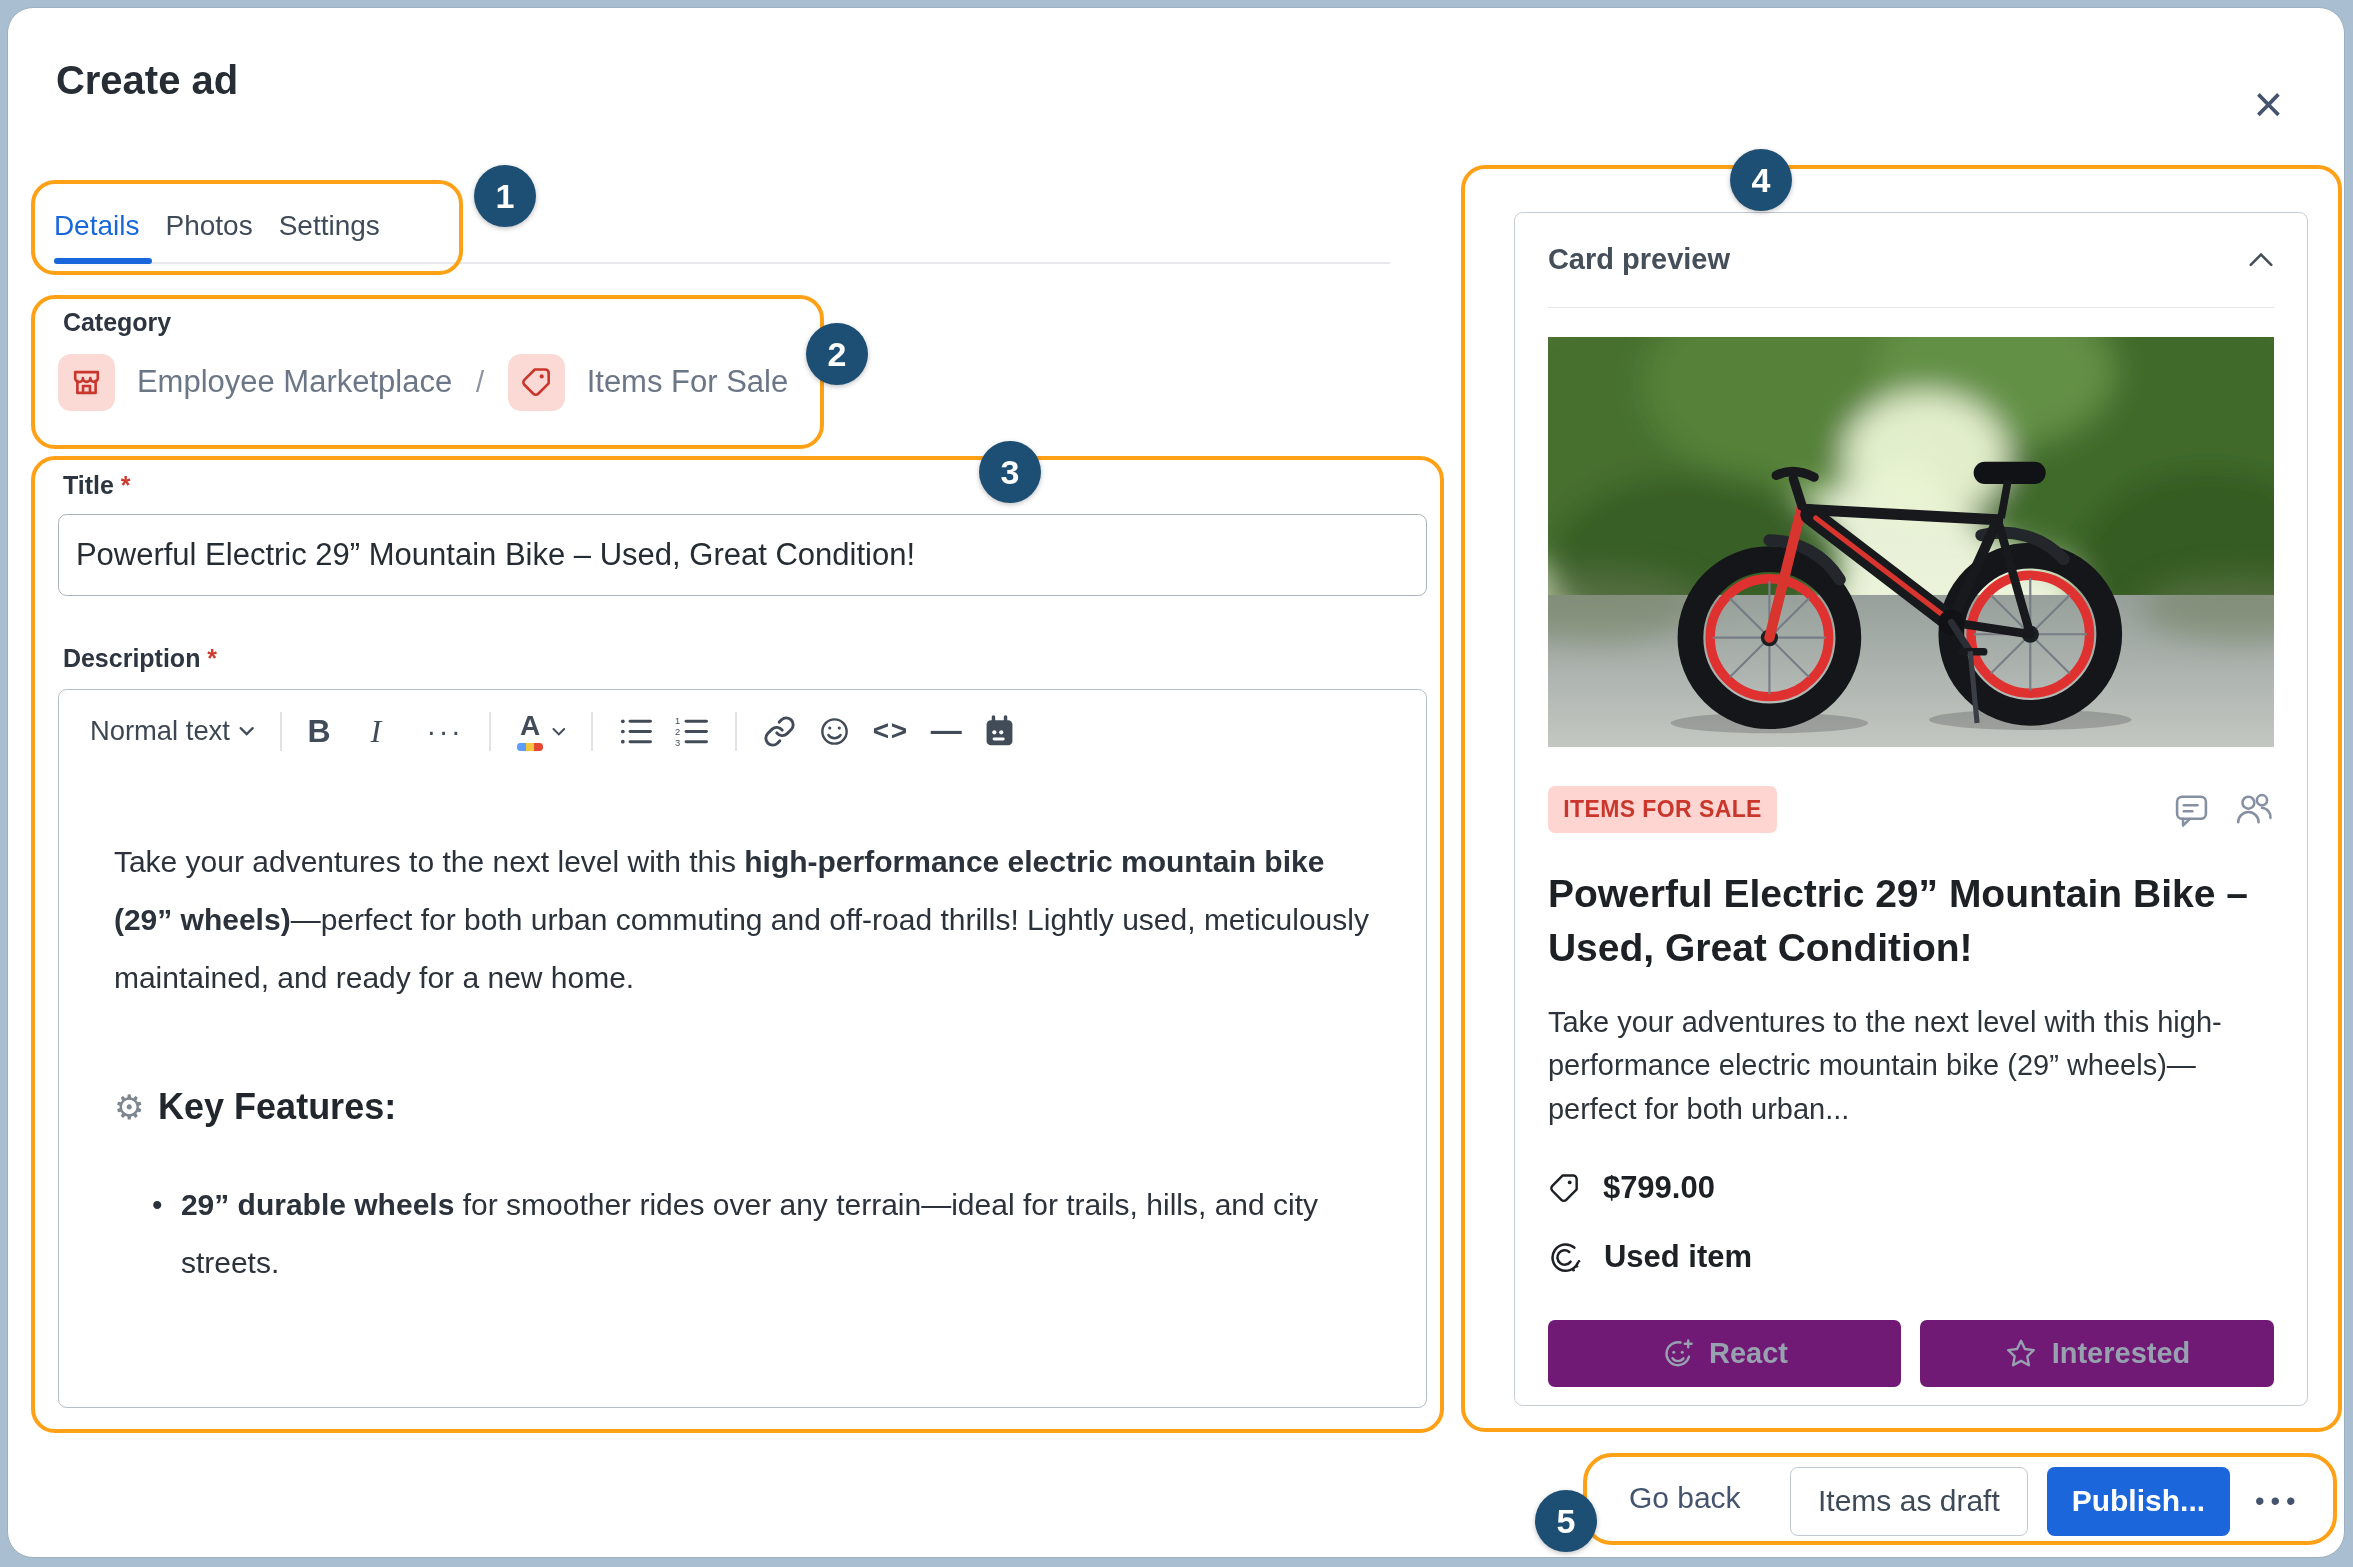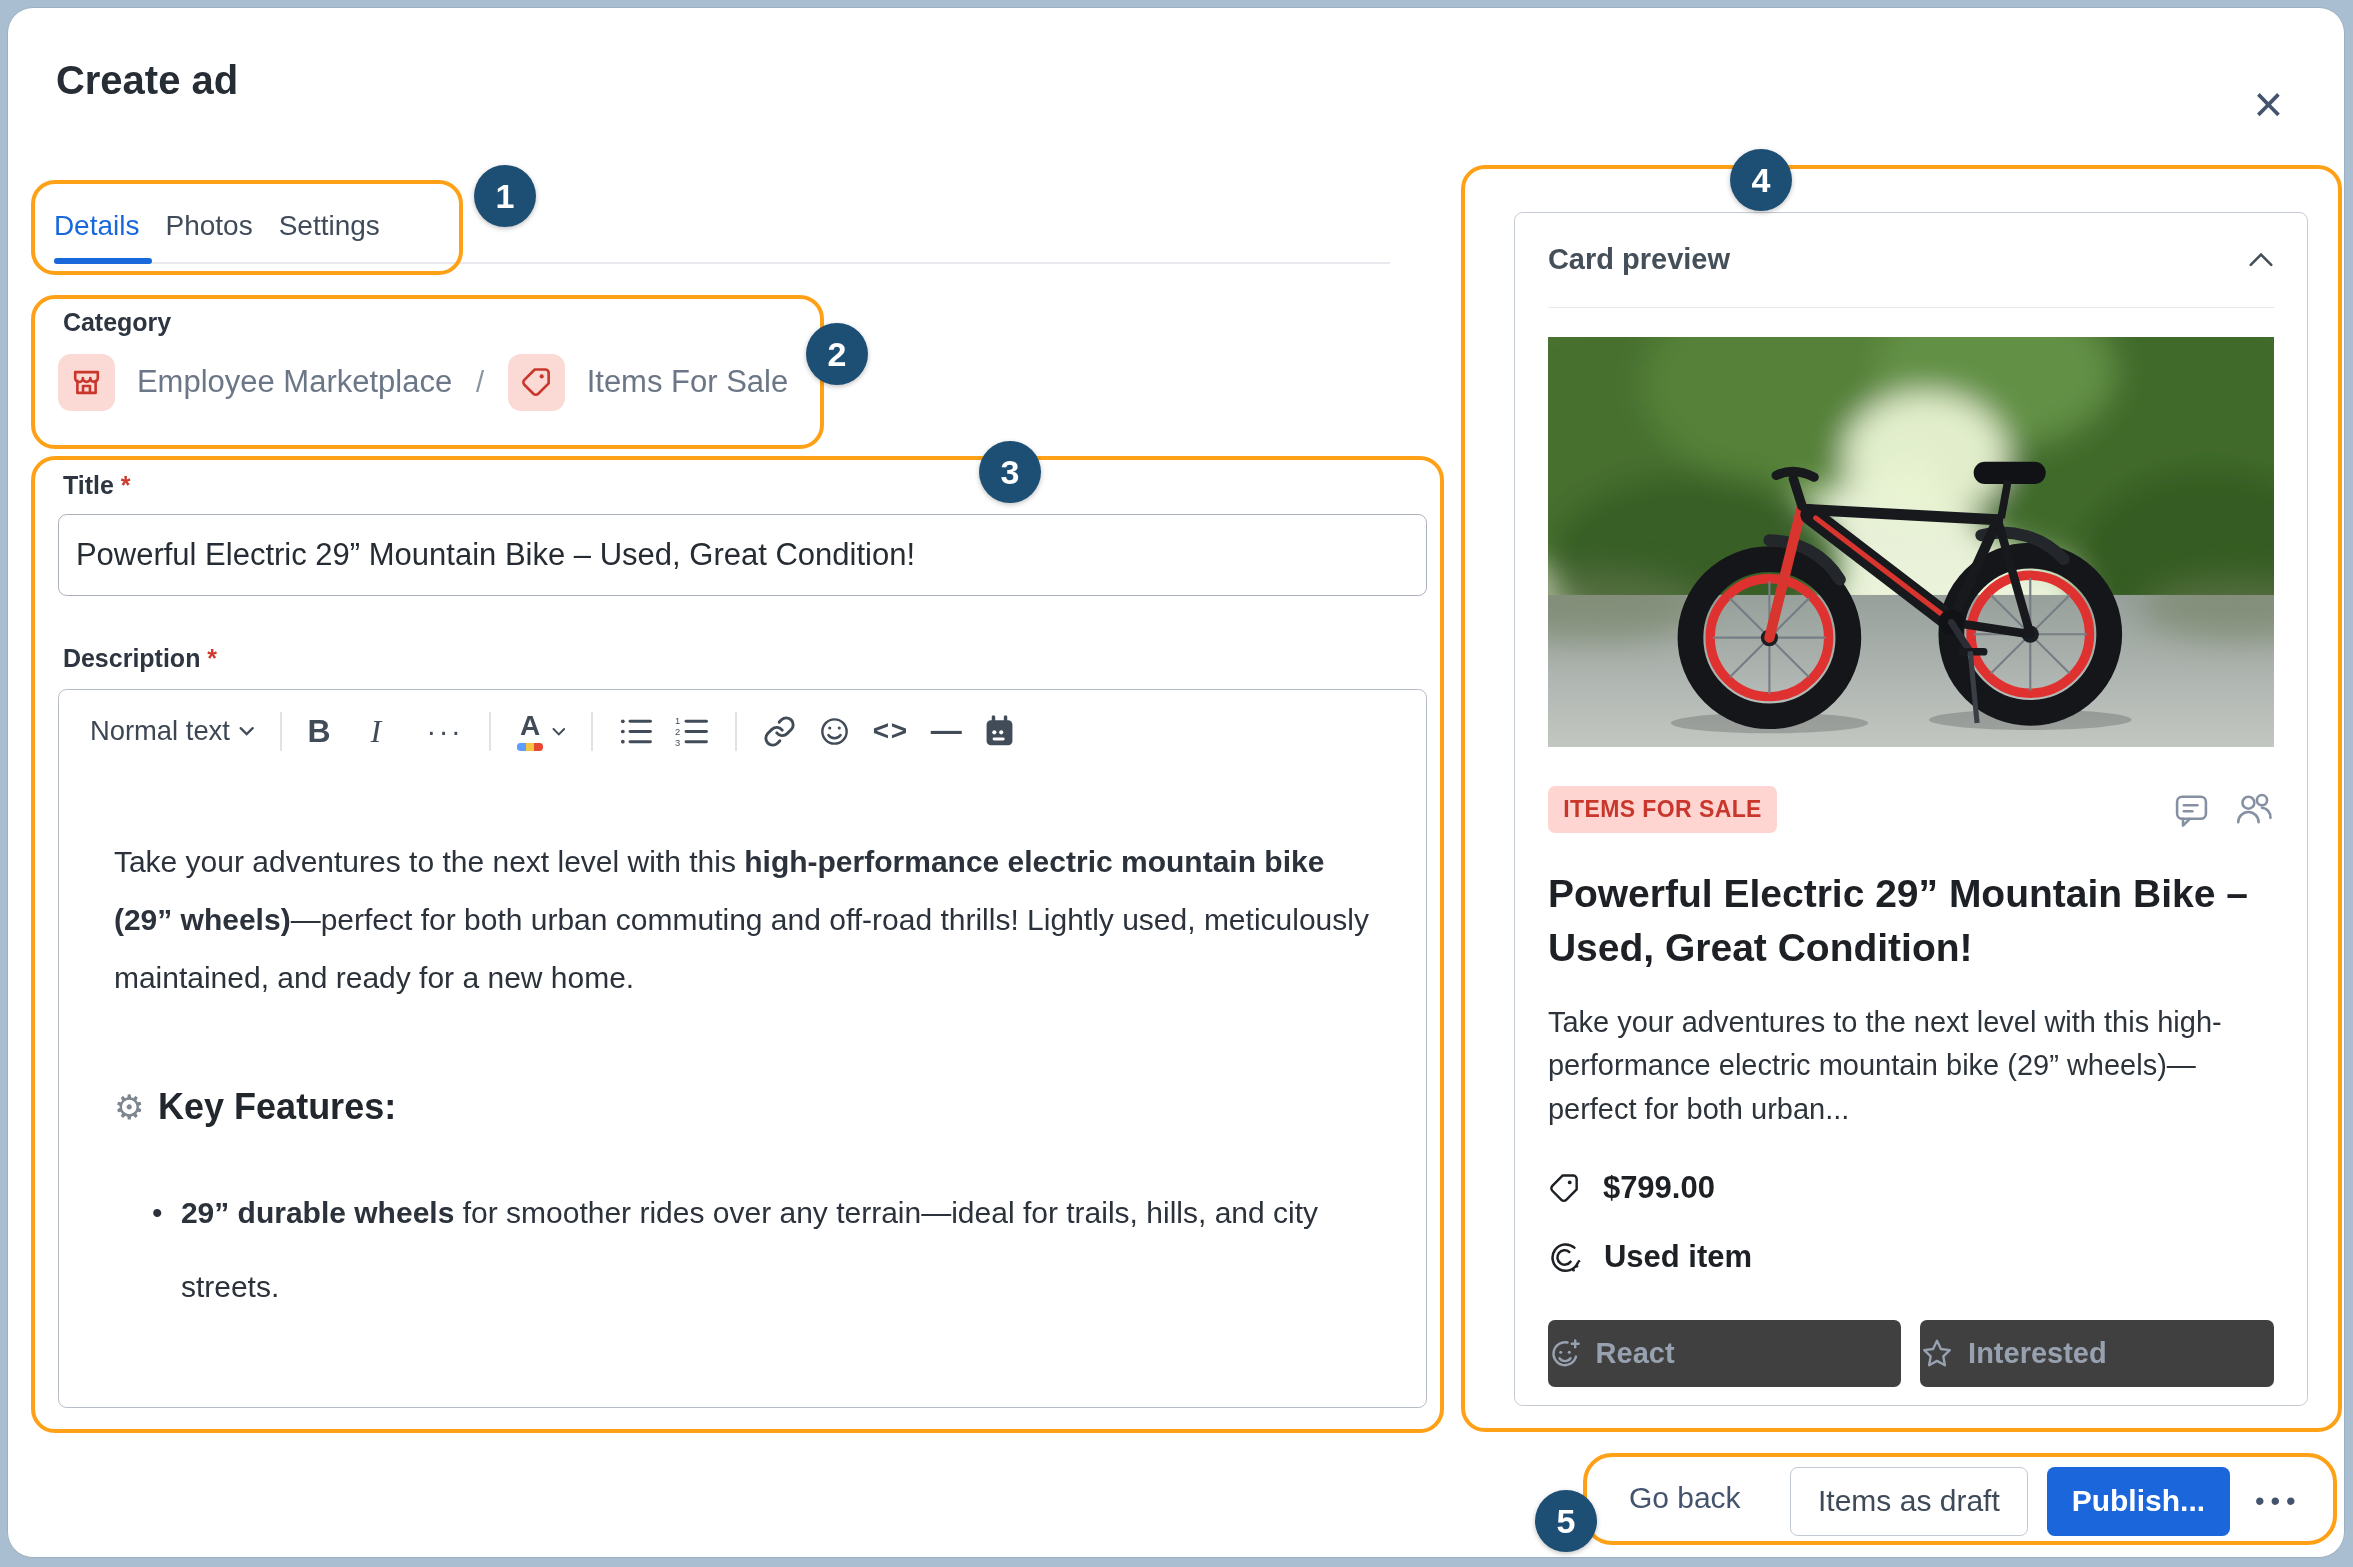--- a/index.html
+++ b/index.html
@@ -46,39 +46,39 @@
   .colorA .a{font-size:28px;font-weight:700;}
   .colorA .bar{width:26px;height:7.7px;border-radius:3.4px;margin-top:2.6px;
     background:linear-gradient(90deg,#5c9dff 0 33%,#f5c542 33% 66%,#e34935 66% 100%);}
   .tb-code{font-size:28px;font-weight:700;letter-spacing:1.7px;}
   .tb-hr{font-size:31px;font-weight:700;}
   .editor-body{padding:0 55px;color:#2b323b;}
   .editor-body p{margin:82px 0 0 0;font-size:30px;line-height:58px;}
   .kf-heading{margin-top:79px;font-size:36px;font-weight:700;color:#22272e;display:flex;align-items:center;gap:13.7px;}
   .kf-heading .gear{font-size:34px;color:#7e8690;font-weight:400;}
   .editor-body ul{margin:48px 0 0 0;padding-left:38px;list-style:none;}
-  .editor-body li{font-size:30px;line-height:74px;position:relative;padding-left:29px;}
+  .editor-body li{font-size:30px;line-height:58px;position:relative;padding-left:29px;}
   .editor-body li + li{margin-top:39px;}
   .editor-body li::before{content:"•";position:absolute;left:0;top:0;color:#2b323b;}
   
   .card-panel{position:absolute;left:1506px;top:204px;width:794px;height:1194px;border:1.7px solid #c5cbd2;border-radius:8.6px;
     box-sizing:border-box;background:#fff;padding:0 33px;}
   .card-header{height:94px;display:flex;align-items:center;justify-content:space-between;border-bottom:1.7px solid #e6e8eb;}
   .card-header-title{font-size:29px;font-weight:600;color:#454f59;}
   .photo{margin-top:29px;width:100%;height:410px;overflow:hidden;}
   .photo svg{display:block;width:100%;height:100%;}
   .badge-row{margin-top:39px;display:flex;align-items:center;justify-content:space-between;}
   .badge{background:#ffd5d2;color:#c9372c;font-size:23px;font-weight:800;letter-spacing:0.4px;padding:10.3px 15.4px;border-radius:6.9px;}
   .mini-icons{display:flex;align-items:center;gap:22px;color:#8590a2;}
   .card-title{margin-top:34px;font-size:39px;font-weight:800;line-height:1.36;color:#1d2125;}
   .card-desc{margin-top:27.4px;font-size:29px;line-height:1.5;color:#2c333a;}
   .meta-row{margin-top:39px;display:flex;align-items:center;gap:22px;color:#1d2125;font-size:31px;font-weight:700;}
   .meta-row + .meta-row{margin-top:33px;}
   .cta-row{margin-top:45px;display:flex;gap:19px;}
-  .cta{flex:1;height:67px;background:#404040;border-radius:6.9px;display:flex;align-items:center;gap:13.7px;
+  .cta{flex:1;height:67px;background:#701a75;border-radius:6.9px;display:flex;align-items:center;justify-content:center;gap:13.7px;
     color:#97a1b0;font-size:29px;font-weight:600;cursor:pointer;}
   
   .go-back{position:absolute;left:1621px;top:1473px;font-size:30px;color:#44546f;cursor:pointer;}
   .btn-outline{position:absolute;left:1782px;top:1459px;width:238px;height:69px;border:1.7px solid #c2c8d0;border-radius:7.7px;
     background:#fff;display:flex;align-items:center;justify-content:center;font-size:30px;color:#3e4a58;box-sizing:border-box;cursor:pointer;}
   .btn-primary{position:absolute;left:2039px;top:1459px;width:183px;height:69px;background:#1b66da;border-radius:7.7px;
     display:flex;align-items:center;justify-content:center;font-size:30px;font-weight:600;color:#fff;cursor:pointer;}
   .more-dots{position:absolute;left:2247px;top:1477px;font-size:27.4px;letter-spacing:6px;color:#44546f;cursor:pointer;}
   
   .ann-box{position:absolute;border:4.3px solid #ffa116;border-radius:24px;pointer-events:none;z-index:50;}

